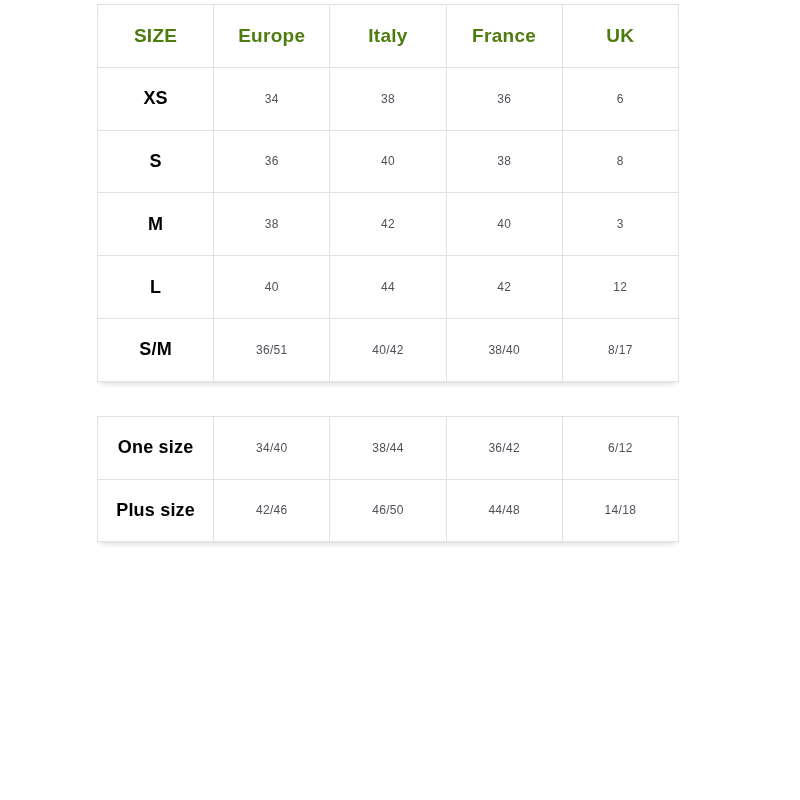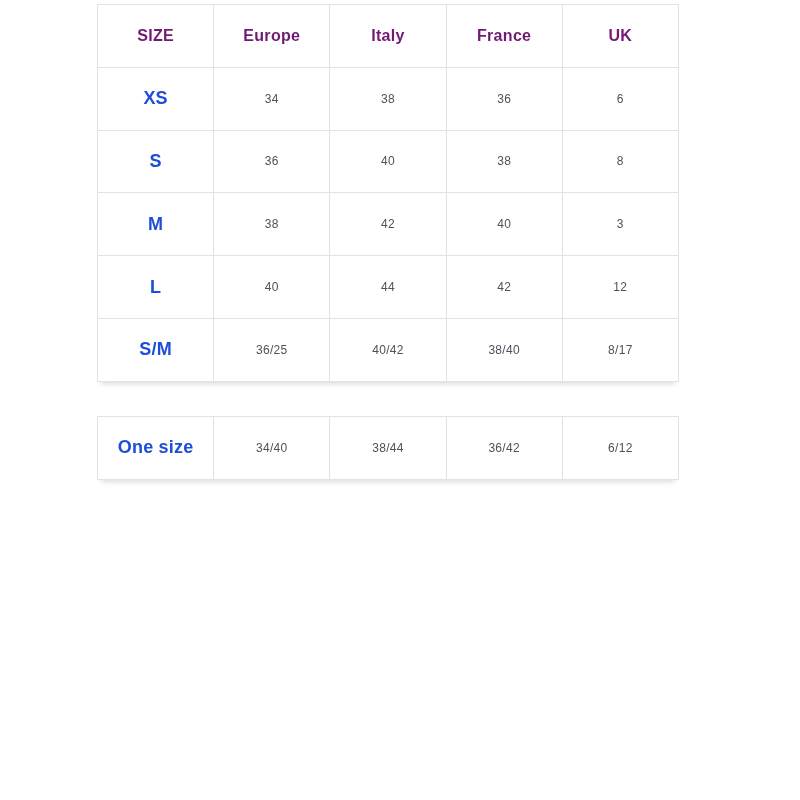--- a/index.html
+++ b/index.html
@@ -27,28 +27,28 @@
   table.size-table td {
     border: 1px solid #e2e2e4;
     text-align: center;
     vertical-align: middle;
     height: 61.8px;
     padding: 0;
     background: #ffffff;
   }
   thead th {
     font-weight: bold;
-    font-size: 16px;
-    color: #701a75;
+    font-size: 19px;
+    color: #4d7c0f;
     letter-spacing: 0.3px;
   }
   tbody th {
     font-weight: bold;
     font-size: 18px;
-    color: #1d4ed8;
+    color: #000000;
     letter-spacing: 0.2px;
   }
   tbody td {
     font-weight: normal;
     font-size: 12px;
     color: #50505a;
     letter-spacing: 0.3px;
   }
   .table-gap { height: 34px; }
 </style>
@@ -98,21 +98,21 @@
         </tr>
         <tr>
           <th>L</th>
           <td>40</td>
           <td>44</td>
           <td>42</td>
           <td>12</td>
         </tr>
         <tr>
           <th>S/M</th>
-          <td>36/25</td>
+          <td>36/51</td>
           <td>40/42</td>
           <td>38/40</td>
           <td>8/17</td>
         </tr>
       </tbody>
   </table>
 
   <div class="table-gap"></div>
 
   <table class="size-table">
@@ -124,16 +124,23 @@
         <col>
       </colgroup>
     <tbody>
         <tr>
           <th>One size</th>
           <td>34/40</td>
           <td>38/44</td>
           <td>36/42</td>
           <td>6/12</td>
         </tr>
+        <tr>
+          <th>Plus size</th>
+          <td>42/46</td>
+          <td>46/50</td>
+          <td>44/48</td>
+          <td>14/18</td>
+        </tr>
       </tbody>
   </table>
 
 </div>
 
 </body></html>

